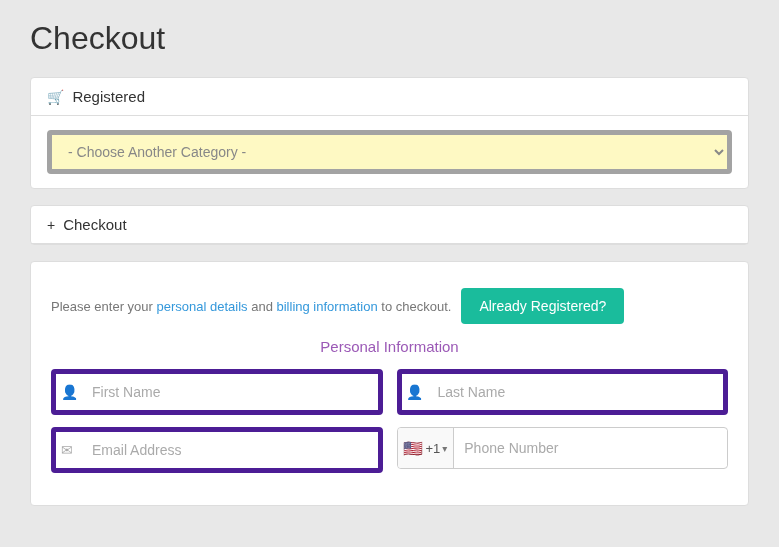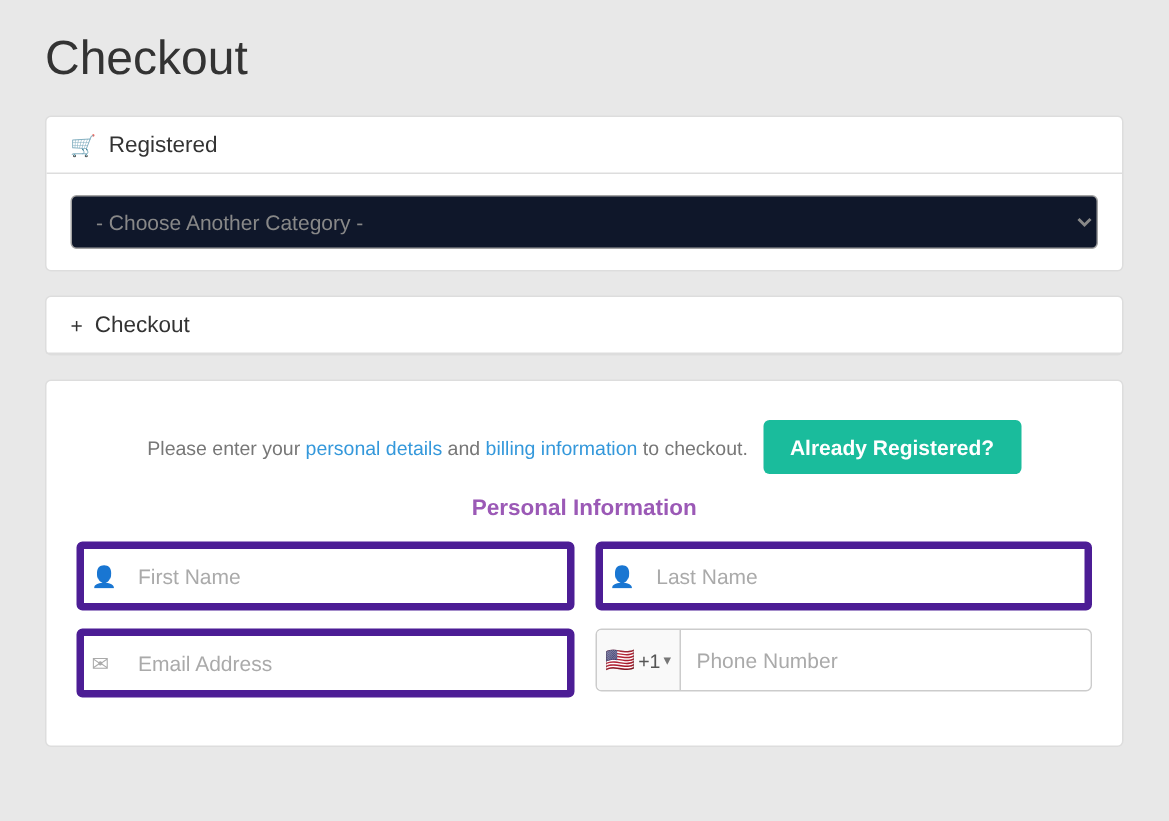--- a/index.html
+++ b/index.html
@@ -42,61 +42,61 @@
     .card-body {
       padding: 14px 16px;
     }
     .card-icon {
       color: #333;
       font-size: 14px;
     }
     select {
       width: 100%;
       padding: 8px 12px;
-      border: 1px solid #a3a3a3;
-      border-radius: 4px;
-      background: #0f172a;
+      border: 5px solid #a3a3a3;
+      border-radius: 4px;
+      background: #fef9c3;
       font-size: 14px;
       color: #888;
       appearance: auto;
       cursor: pointer;
       outline: none;
     }
     .info-row {
       display: flex;
       align-items: center;
-      justify-content: center;
+      justify-content: flex-start;
       margin-bottom: 14px;
       margin-top: 8px;
       gap: 10px;
     }
     .info-text {
       font-size: 13px;
       color: #777;
     }
     .info-text span.highlight {
       color: #3498db;
     }
     .btn-registered {
       background: #1abc9c;
       color: #fff;
       border: none;
       border-radius: 4px;
       padding: 10px 18px;
       font-size: 14px;
-      font-weight: 700;
+      font-weight: 400;
       cursor: pointer;
       white-space: nowrap;
       flex-shrink: 0;
     }
     .section-title {
       text-align: center;
       color: #9b59b6;
       font-size: 15px;
-      font-weight: 700;
+      font-weight: 400;
       margin-bottom: 14px;
     }
     .form-row {
       display: flex;
       gap: 14px;
       margin-bottom: 12px;
     }
     .form-group {
       flex: 1;
       position: relative;

